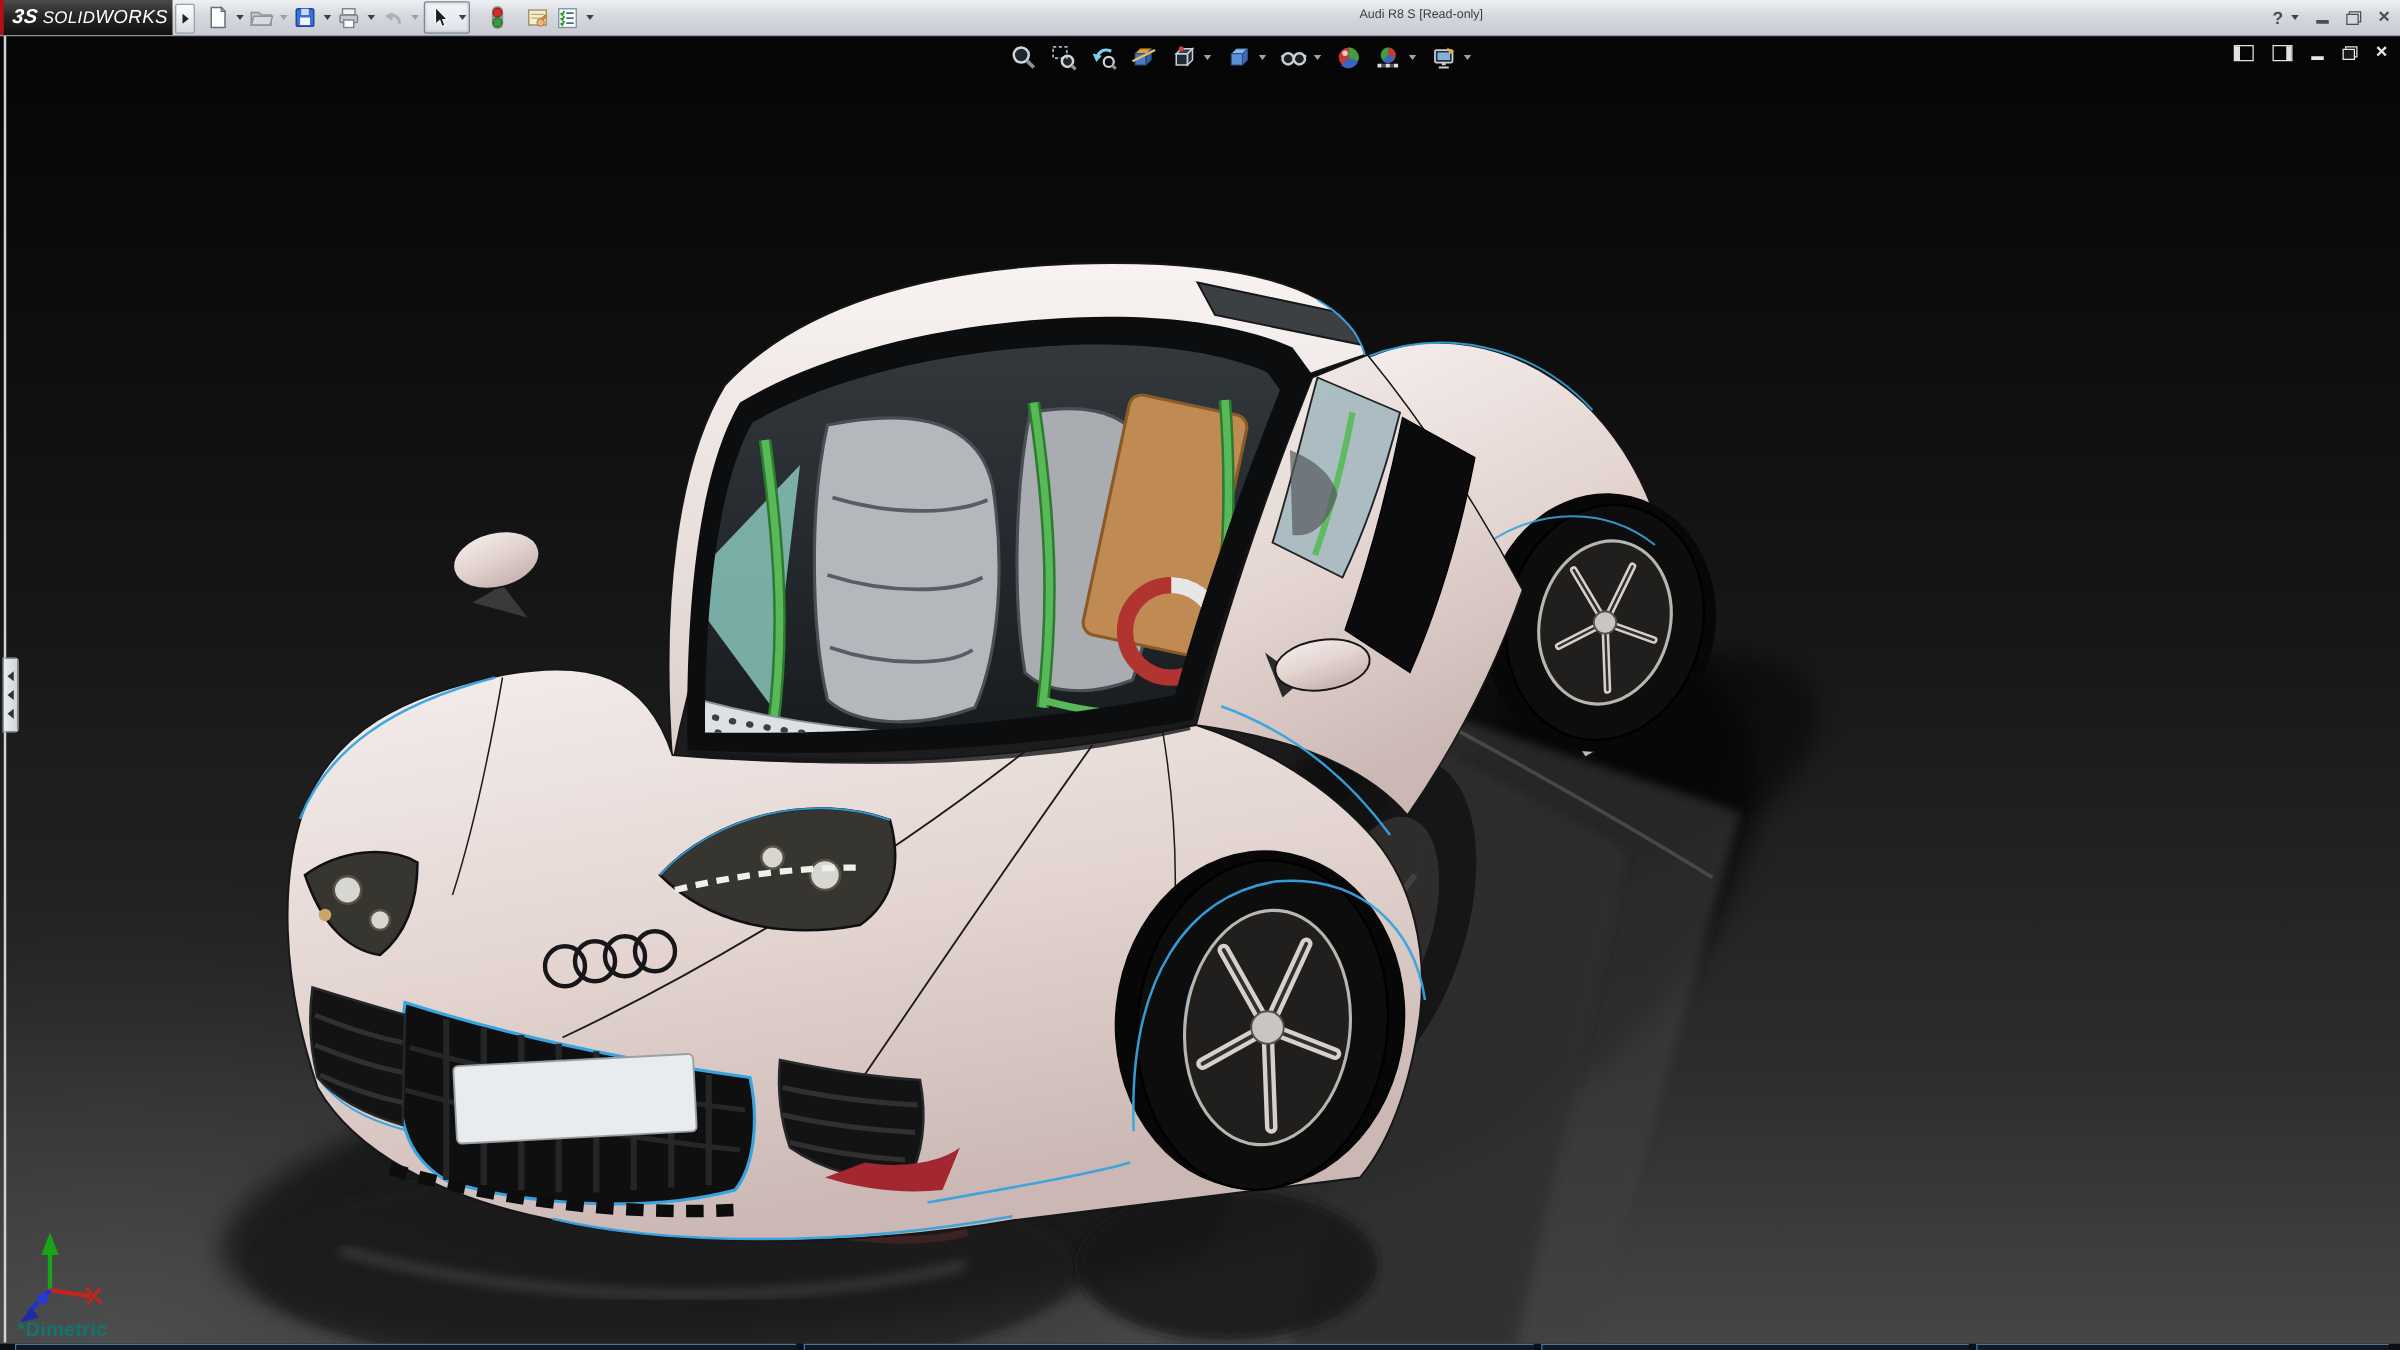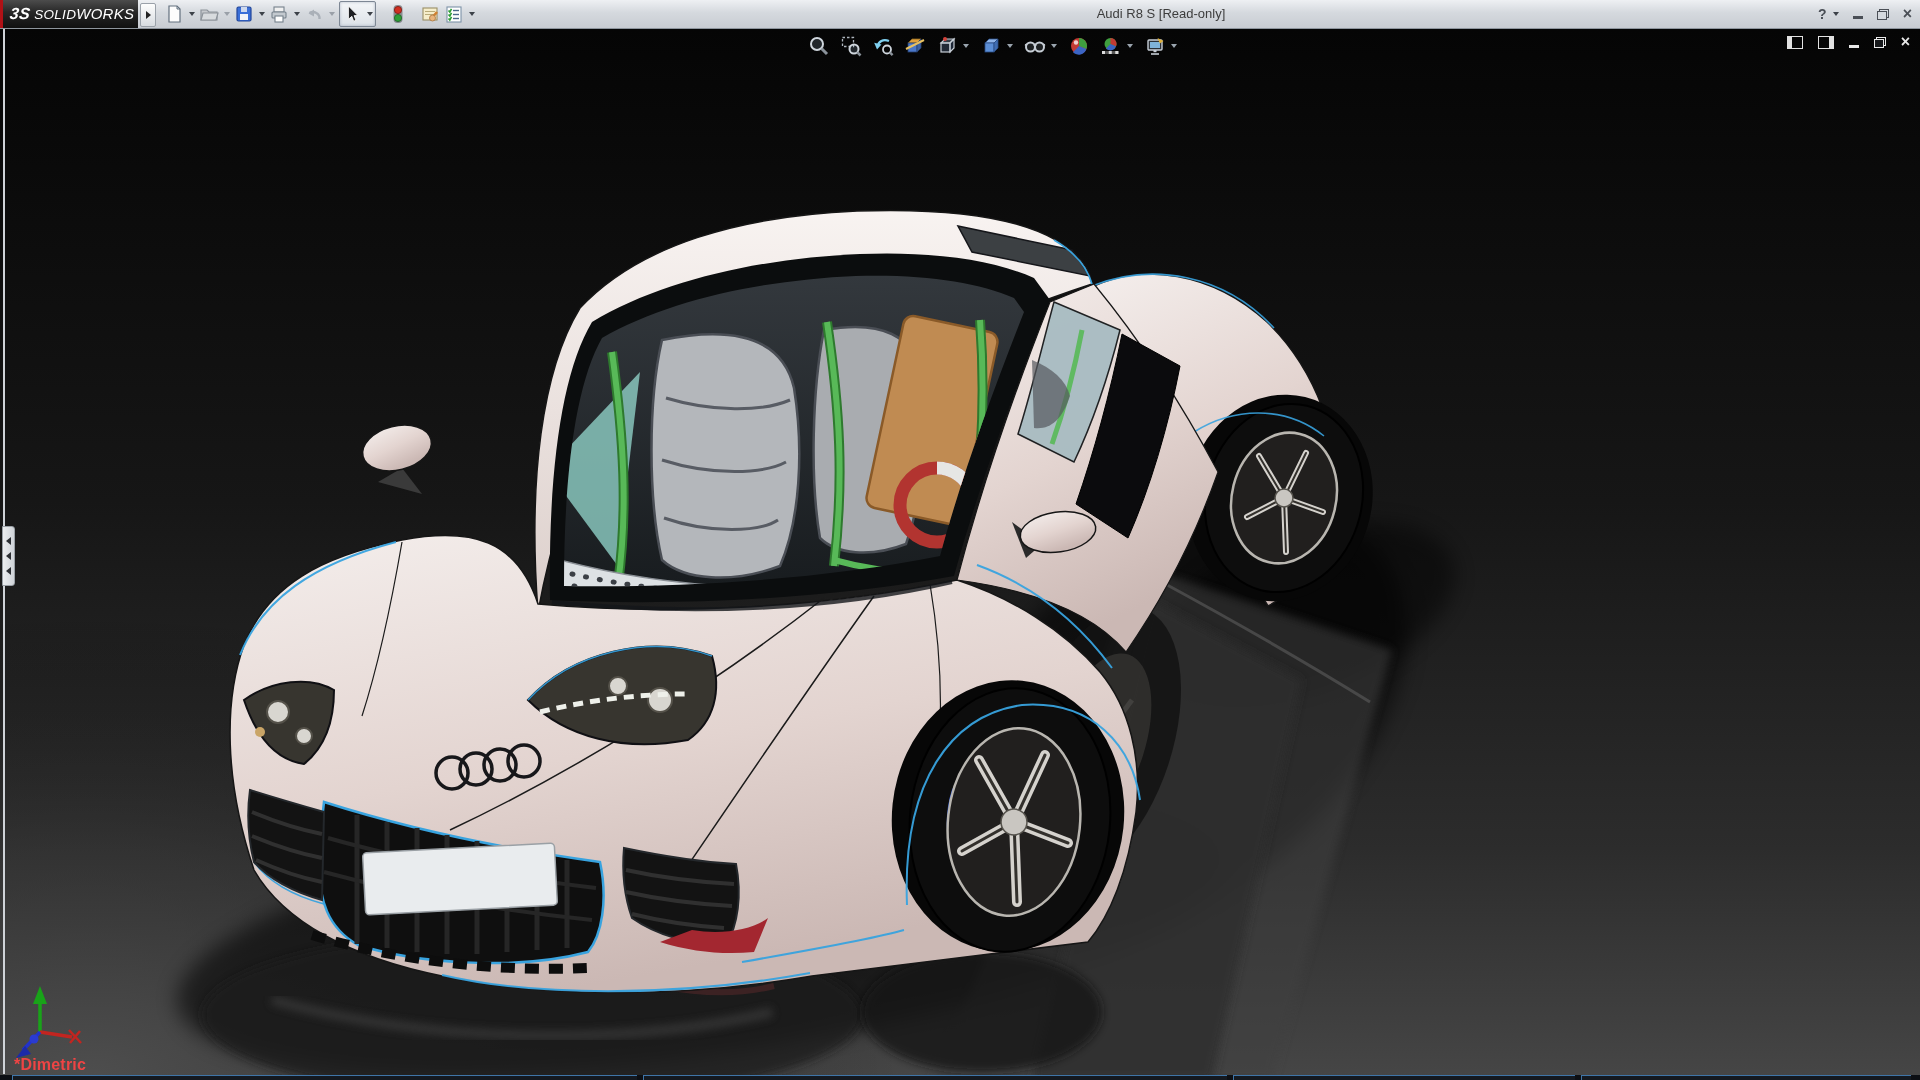--- a/index.html
+++ b/index.html
@@ -18,21 +18,21 @@
     border:1px solid #9aa1a9;border-radius:2px;display:flex;align-items:center;justify-content:center;}
   .tri-right{width:0;height:0;border-left:5px solid #222;border-top:4px solid transparent;border-bottom:4px solid transparent;}
   #main-toolbar{position:absolute;left:162px;top:1px;height:26px;display:flex;align-items:center;}
   .tb-btn{width:24px;height:24px;display:flex;align-items:center;justify-content:center;border-radius:2px;}
   .tb-dd{width:11px;height:24px;display:flex;align-items:center;justify-content:center;}
   .dd-tri{width:0;height:0;border-top:4px solid #3c4148;border-left:3.5px solid transparent;border-right:3.5px solid transparent;}
   .dd-tri.dis{border-top-color:#9aa0a8;}
   .tb-gap{width:8px;}
   #select-group{display:flex;align-items:center;height:24px;border:1px solid #7d8794;border-radius:2px;
     background:linear-gradient(#f4f6f8,#dde2e8);box-shadow:inset 0 0 3px rgba(60,80,110,.35);margin:0 2px;}
-  #titlebar-title{position:absolute;left:1161px;top:6px;transform:translateX(-50%);font-size:13px;color:#3d3d3d;white-space:nowrap;}
+  #titlebar-title{position:absolute;left:1137px;top:6px;transform:translateX(-50%);font-size:10px;color:#3d3d3d;white-space:nowrap;}
   #titlebar-controls{position:absolute;right:8px;top:0;height:28px;display:flex;align-items:center;gap:14px;}
   .win-glyph{color:#4a4f56;display:flex;align-items:center;justify-content:center;}
   .help-q{font-weight:700;font-size:14px;}
   .min-bar{width:10px;height:3px;background:#4a4f56;margin-top:7px;}
   .restore-ic{position:relative;width:12px;height:11px;}
   .restore-ic .r1{position:absolute;right:0;top:0;width:8px;height:7px;border:1.5px solid #4a4f56;}
   .restore-ic .r2{position:absolute;left:0;bottom:0;width:8px;height:7px;border:1.5px solid #4a4f56;background:#d5d9de;}
   .close-x{font-size:16px;font-weight:700;line-height:1;}
   
   #viewport{position:absolute;left:0;top:28px;width:1920px;height:1052px;}
@@ -53,21 +53,21 @@
   .restore-w .r1{border-color:#e8e8e8;}
   .restore-w .r2{border-color:#e8e8e8;background:#16181b;}
   .close-x-w{font-size:16px;font-weight:700;line-height:1;}
   
   #left-splitter{position:absolute;left:3px;top:0;width:2px;height:1046px;background:#cfd3d8;z-index:15;}
   #splitter-tab{position:absolute;left:2px;top:498px;width:11px;height:58px;background:linear-gradient(90deg,#eceef0,#cfd3d8);
     border:1px solid #9aa0a6;border-radius:0 3px 3px 0;display:flex;flex-direction:column;align-items:center;justify-content:center;gap:7px;z-index:16;}
   .tri-left{width:0;height:0;border-right:5px solid #2c2f33;border-top:4px solid transparent;border-bottom:4px solid transparent;}
   
   #triad{position:absolute;left:10px;top:952px;z-index:18;}
-  #view-label{position:absolute;left:14px;top:1028px;font-size:16px;font-weight:600;color:#ef4444;z-index:18;letter-spacing:.2px;}
+  #view-label{position:absolute;left:14px;top:1028px;font-size:16px;font-weight:600;color:#0f766e;z-index:18;letter-spacing:.2px;}
   
   #bottom-strip{position:absolute;left:0;bottom:0;width:1920px;height:5px;display:flex;z-index:25;background:#0c0f14;}
   .strip-seg{height:5px;border-top:1px solid #3f75a8;background:#141920;border-left:1px solid #3f75a8;box-sizing:border-box;}
 </style>
 </head>
 <body>
 
 <div id="titlebar">
   <div id="logo-block">
     <div id="red-strip"></div>

